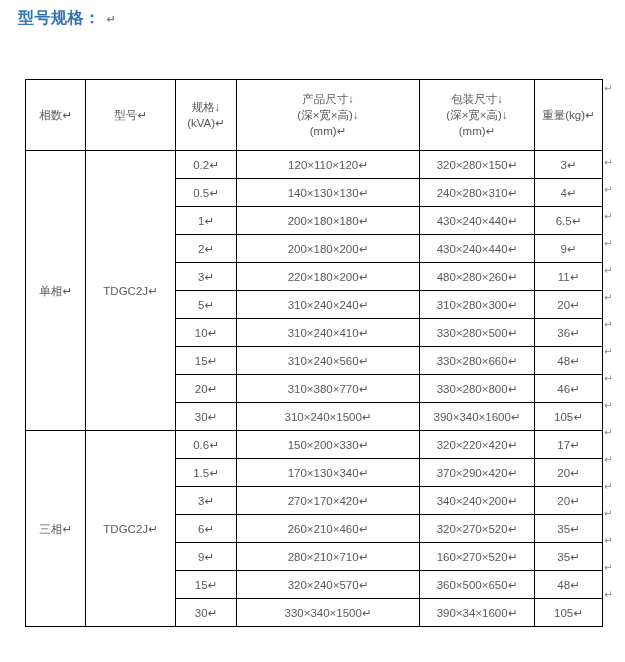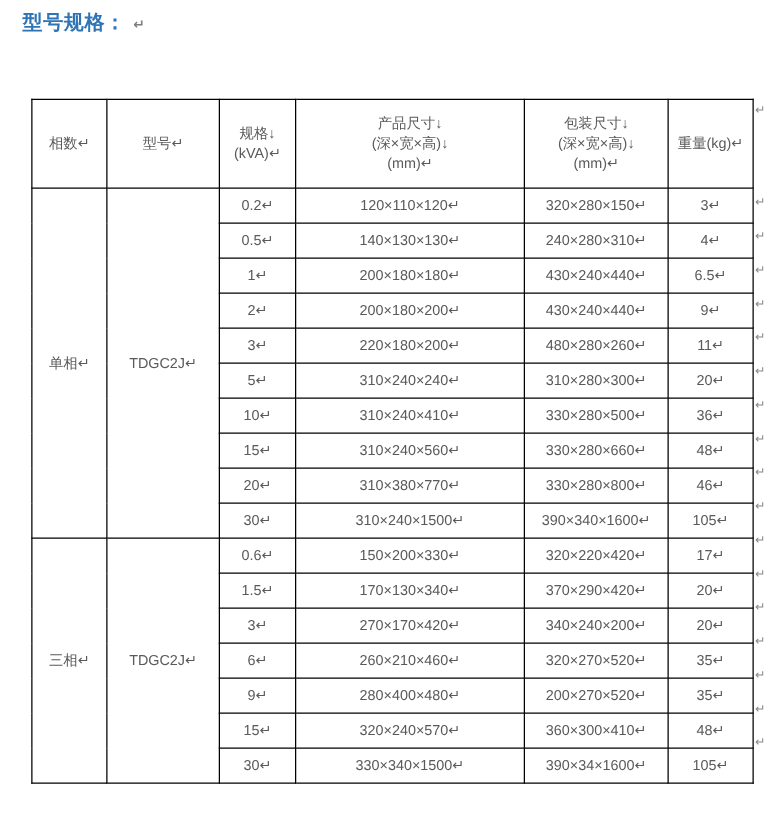--- a/index.html
+++ b/index.html
@@ -216,28 +216,28 @@
           <td>20↵</td>
         </tr>
         <tr class="data-row">
           <td>6↵</td>
           <td>260×210×460↵</td>
           <td>320×270×520↵</td>
           <td>35↵</td>
         </tr>
         <tr class="data-row">
           <td>9↵</td>
-          <td>280×400×480↵</td>
-          <td>200×270×520↵</td>
+          <td>280×210×710↵</td>
+          <td>160×270×520↵</td>
           <td>35↵</td>
         </tr>
         <tr class="data-row">
           <td>15↵</td>
           <td>320×240×570↵</td>
-          <td>360×300×410↵</td>
+          <td>360×500×650↵</td>
           <td>48↵</td>
         </tr>
         <tr class="data-row">
           <td>30↵</td>
           <td>330×340×1500↵</td>
           <td>390×34×1600↵</td>
           <td>105↵</td>
         </tr>
       </tbody>
   </table>

